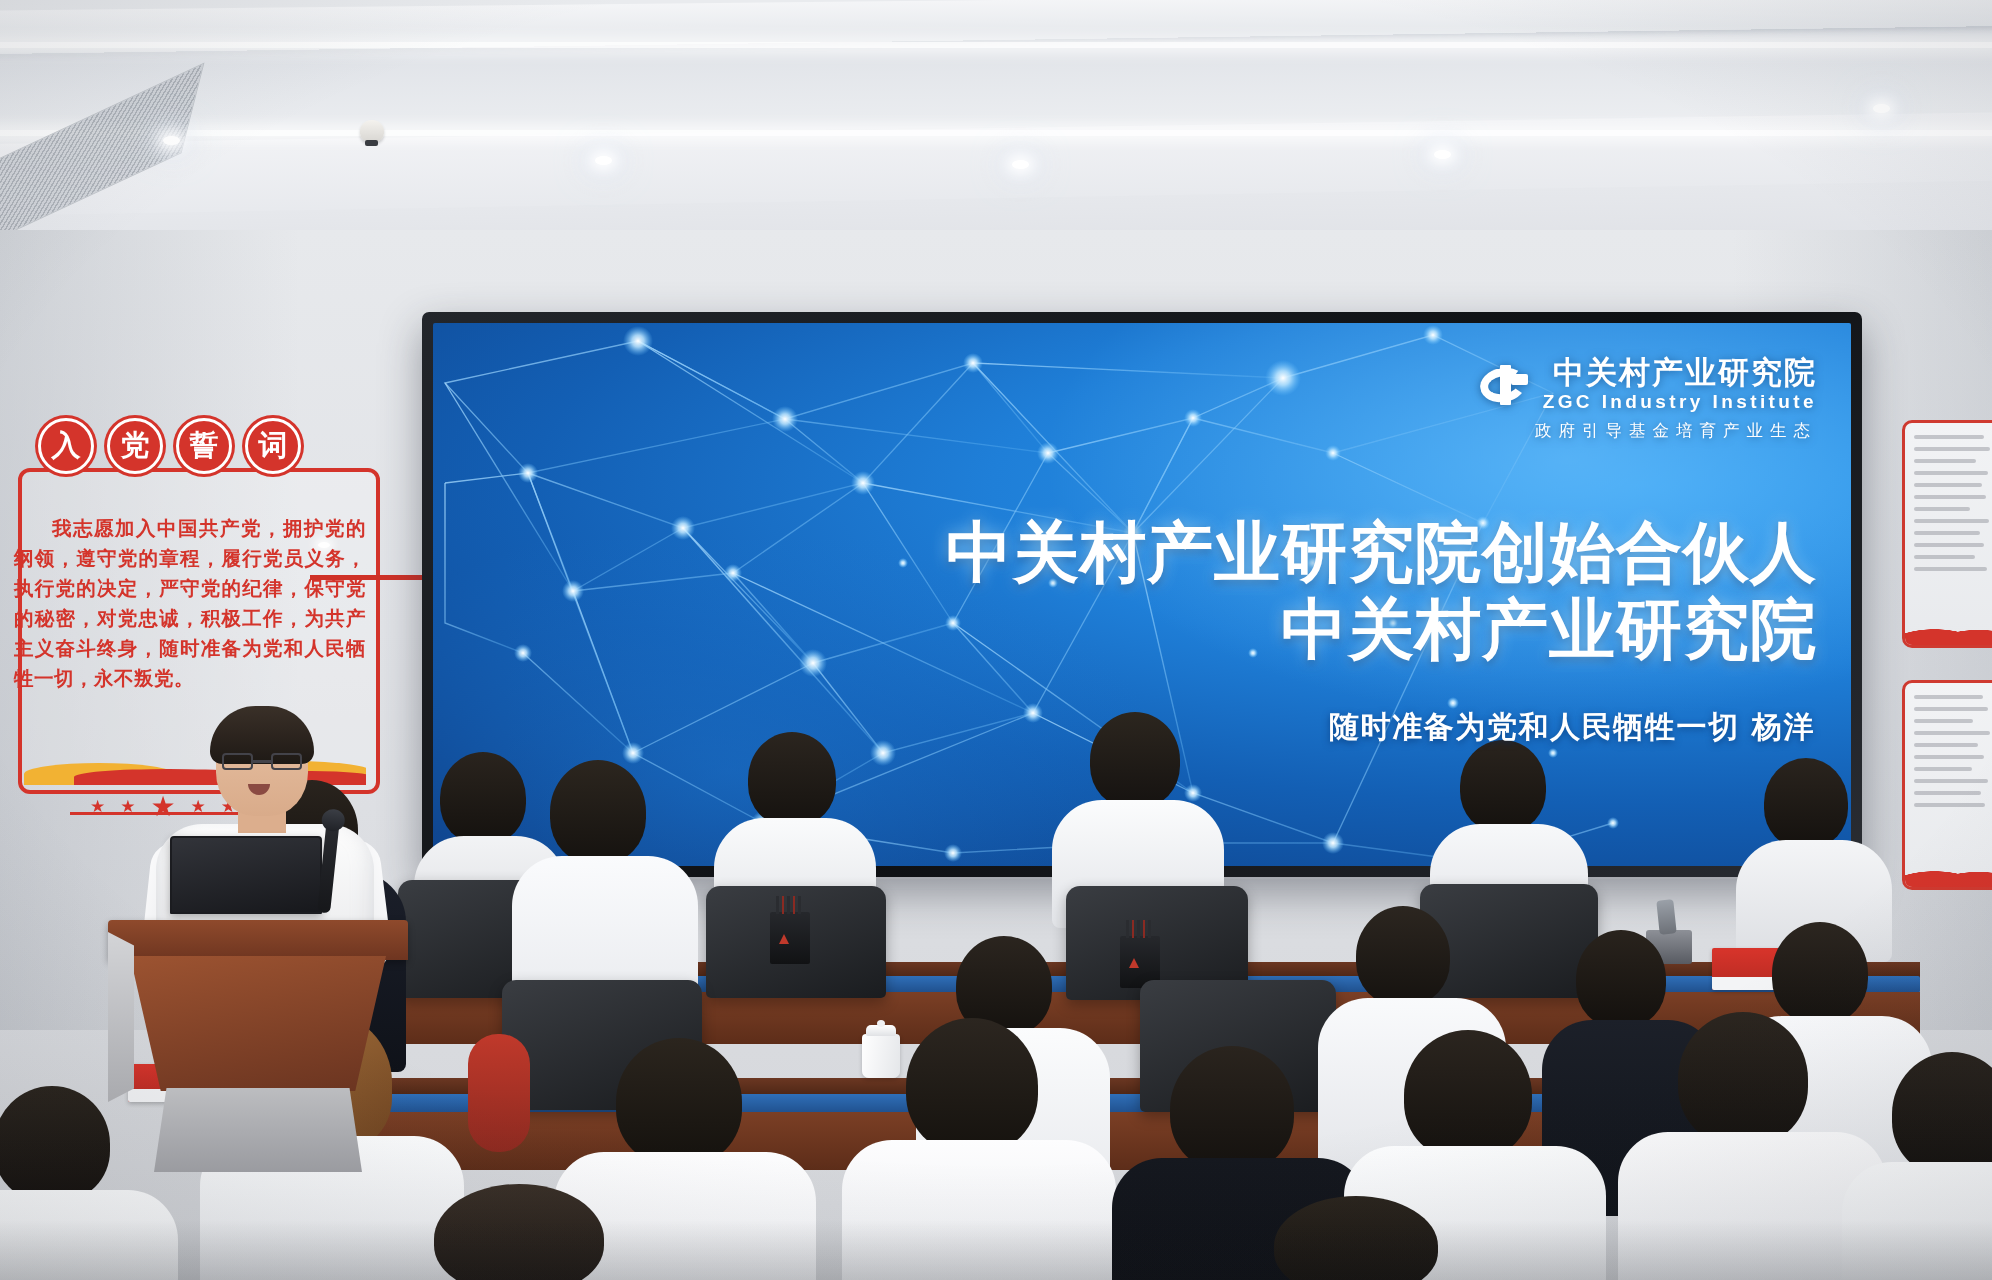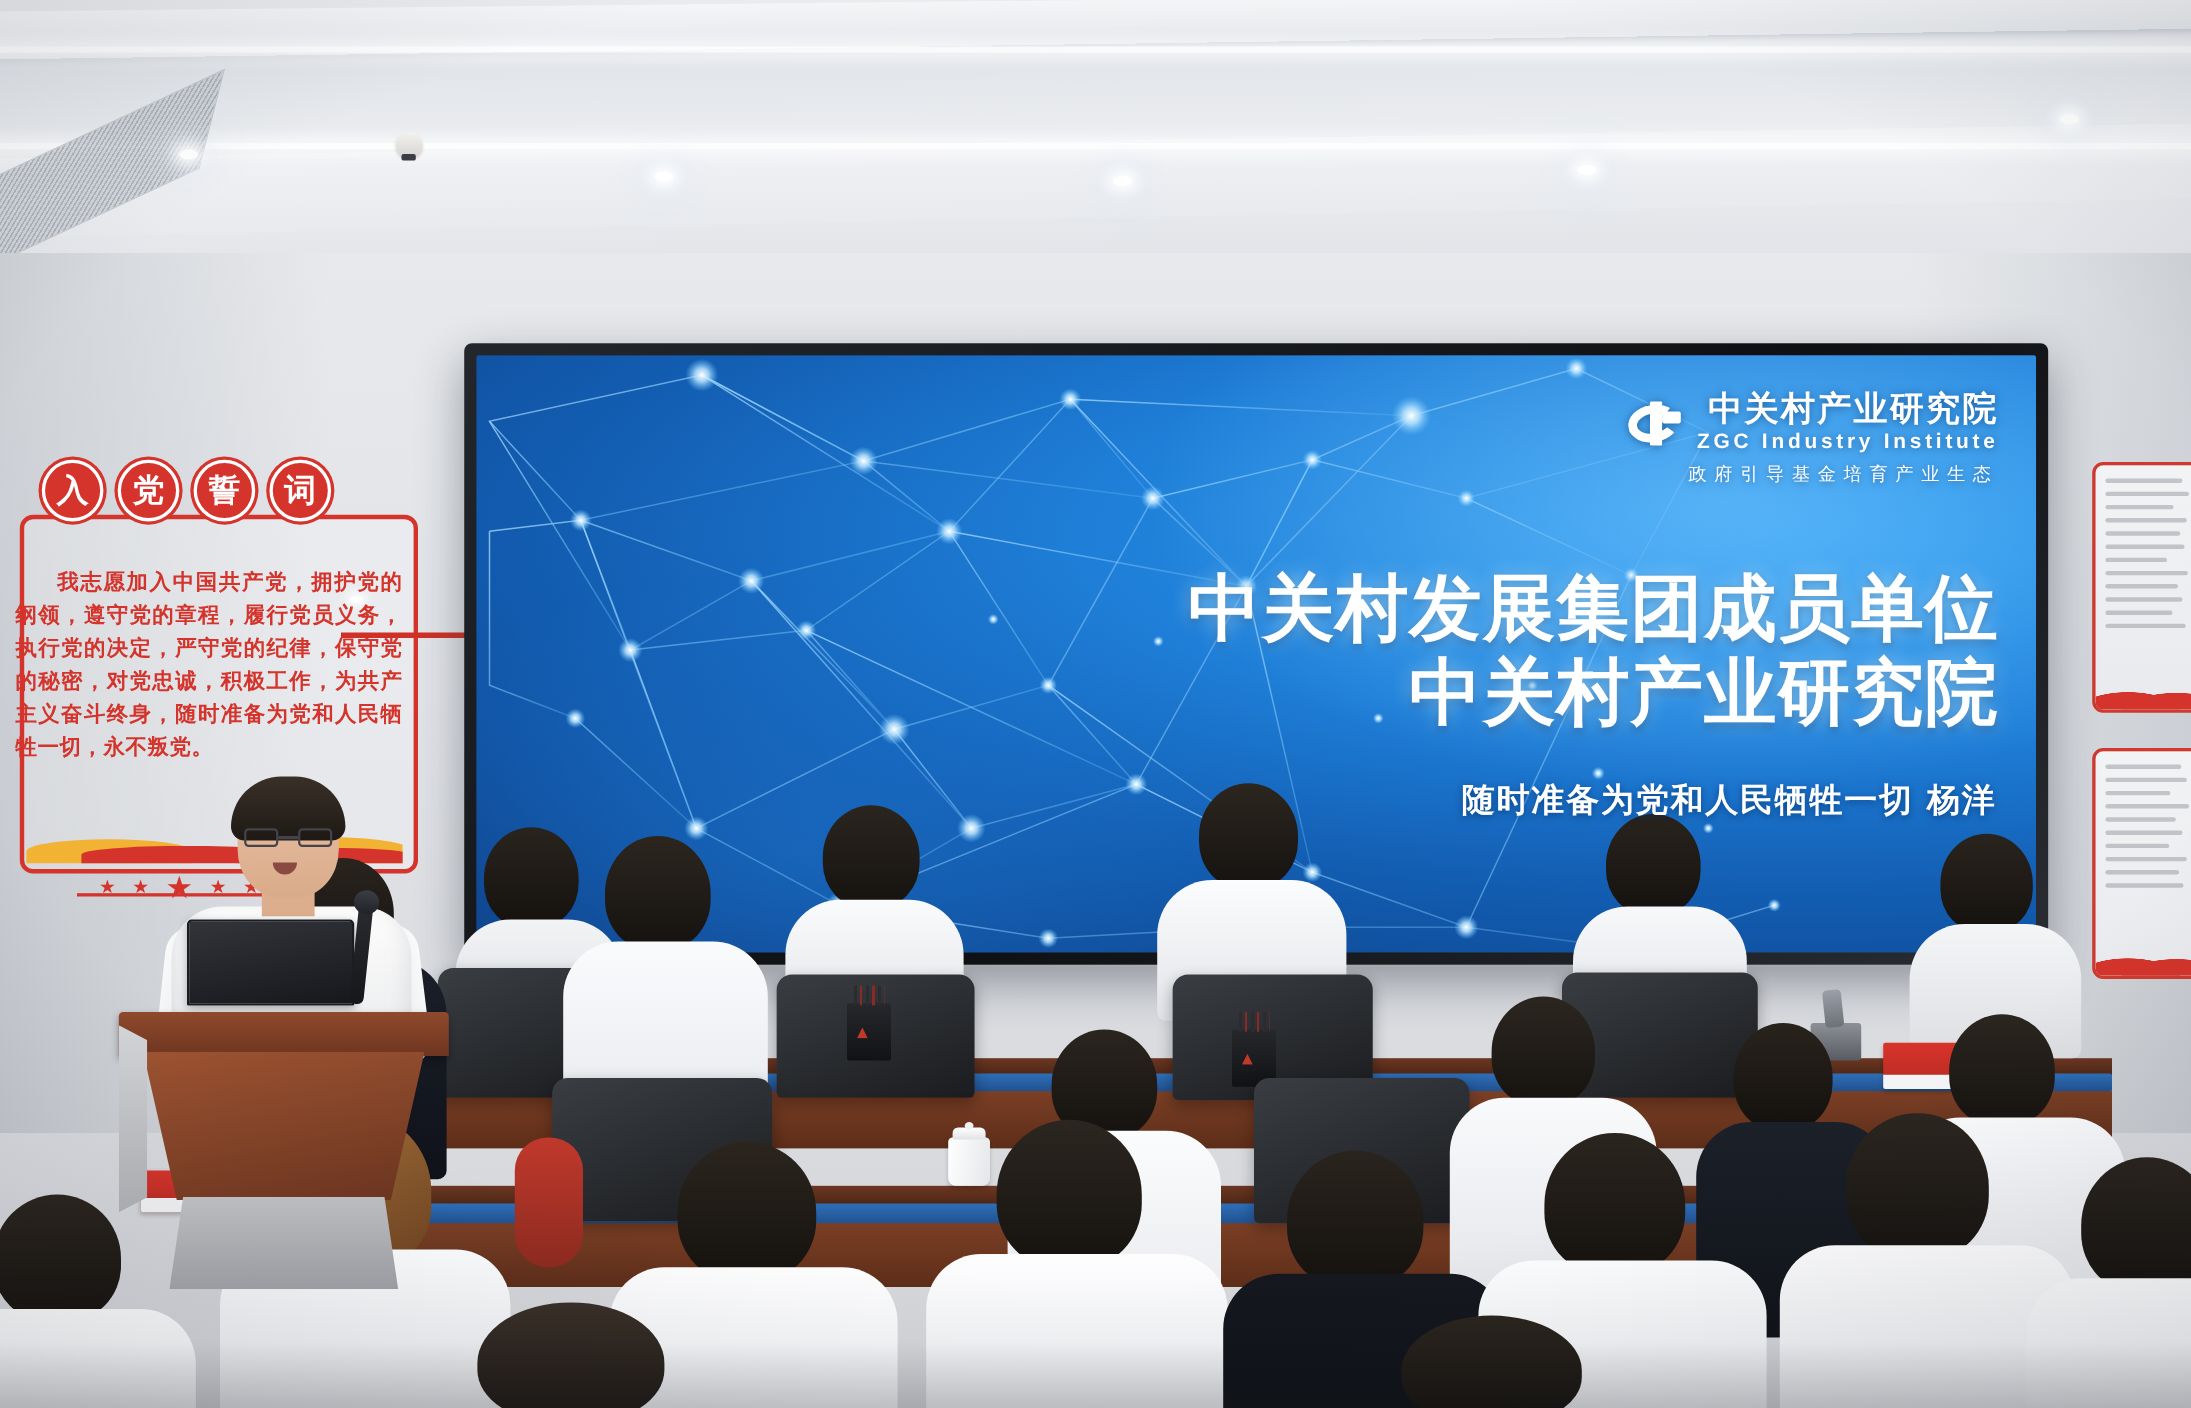--- a/index.html
+++ b/index.html
@@ -388,21 +388,21 @@
           </div>
           <div>
             <div class="logo-cn">中关村产业研究院</div>
             <div class="logo-en">ZGC Industry Institute</div>
           </div>
         </div>
         <div class="logo-sub">政府引导基金培育产业生态</div>
       </div>
 
       <div class="slide-title">
-        <div>中关村发展集团成员单位</div>
+        <div>中关村产业研究院创始合伙人</div>
         <div>中关村产业研究院</div>
       </div>
 
       <div class="slide-meta">
         <div class="presenter">随时准备为党和人民牺牲一切 杨洋</div>
       </div>
     </div>
   </div>
 
   <div class="speaker">

